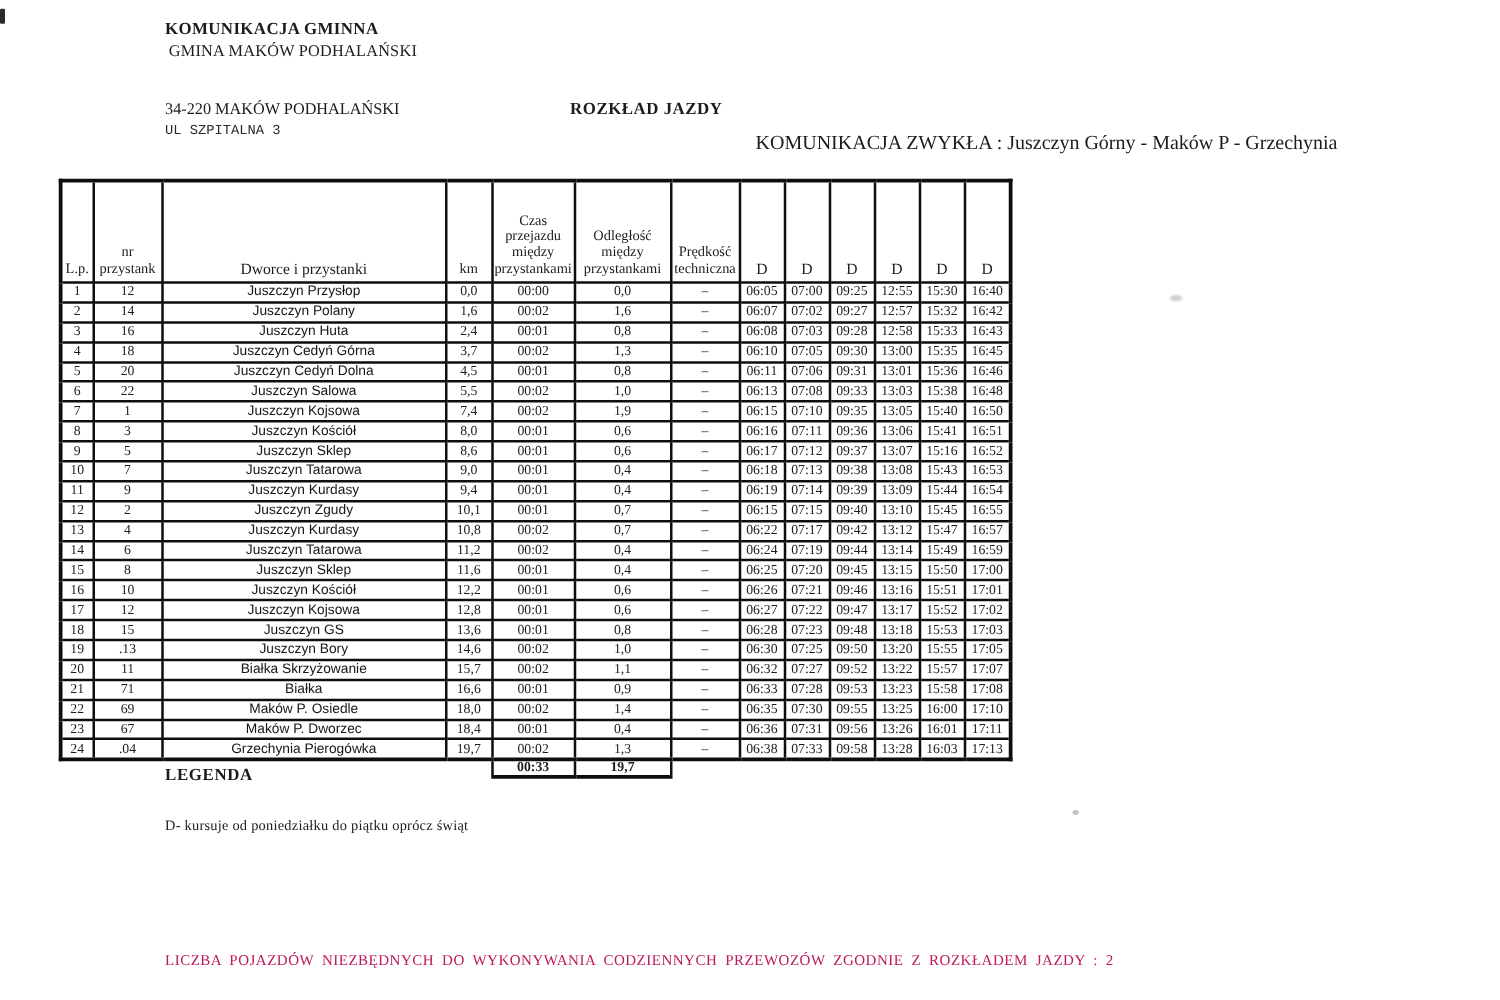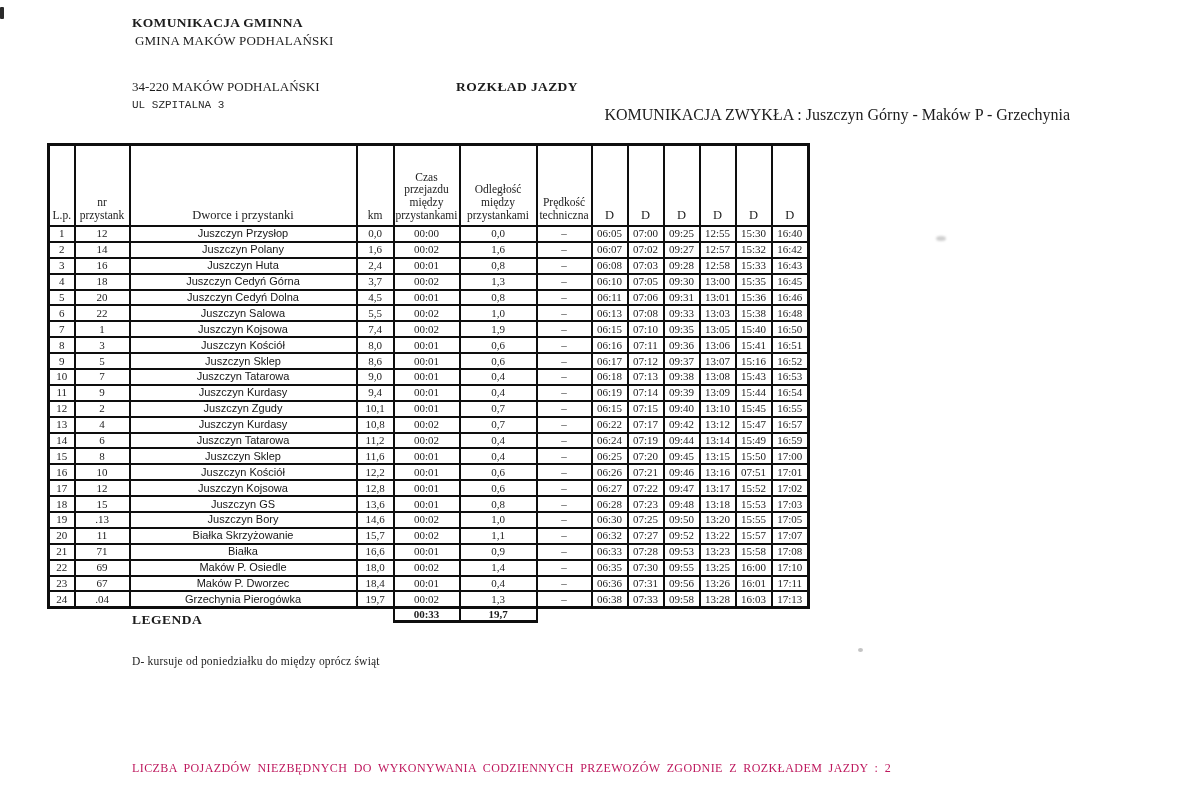--- a/index.html
+++ b/index.html
@@ -338,21 +338,21 @@
           <td class="c-nr">10</td>
           <td class="c-station">Juszczyn Kościół</td>
           <td class="c-km">12,2</td>
           <td class="c-czas">00:01</td>
           <td class="c-odl">0,6</td>
           <td class="c-pred">–</td>
           <td class="c-d">06:26</td>
           <td class="c-d">07:21</td>
           <td class="c-d">09:46</td>
           <td class="c-d">13:16</td>
-          <td class="c-d">07:51</td>
+          <td class="c-d">15:51</td>
           <td class="c-d">17:01</td>
         </tr>
         <tr>
           <td class="c-lp">17</td>
           <td class="c-nr">12</td>
           <td class="c-station">Juszczyn Kojsowa</td>
           <td class="c-km">12,8</td>
           <td class="c-czas">00:01</td>
           <td class="c-odl">0,6</td>
           <td class="c-pred">–</td>
@@ -482,17 +482,17 @@
         <td class="nb"></td>
         <td class="nb"></td>
         <td class="nb"></td>
         <td class="nb"></td>
         <td class="nb"></td>
       </tr>
     </tfoot>
   </table>
 
   <div class="legend-title">LEGENDA</div>
-  <div class="legend-item">D- kursuje od poniedziałku do między oprócz świąt</div>
+  <div class="legend-item">D- kursuje od poniedziałku do piątku oprócz świąt</div>
 
   <div class="footer-line">LICZBA POJAZDÓW  NIEZBĘDNYCH DO WYKONYWANIA  CODZIENNYCH PRZEWOZÓW   ZGODNIE Z ROZKŁADEM JAZDY : 2</div>
 
 </div>
 
 </body></html>

